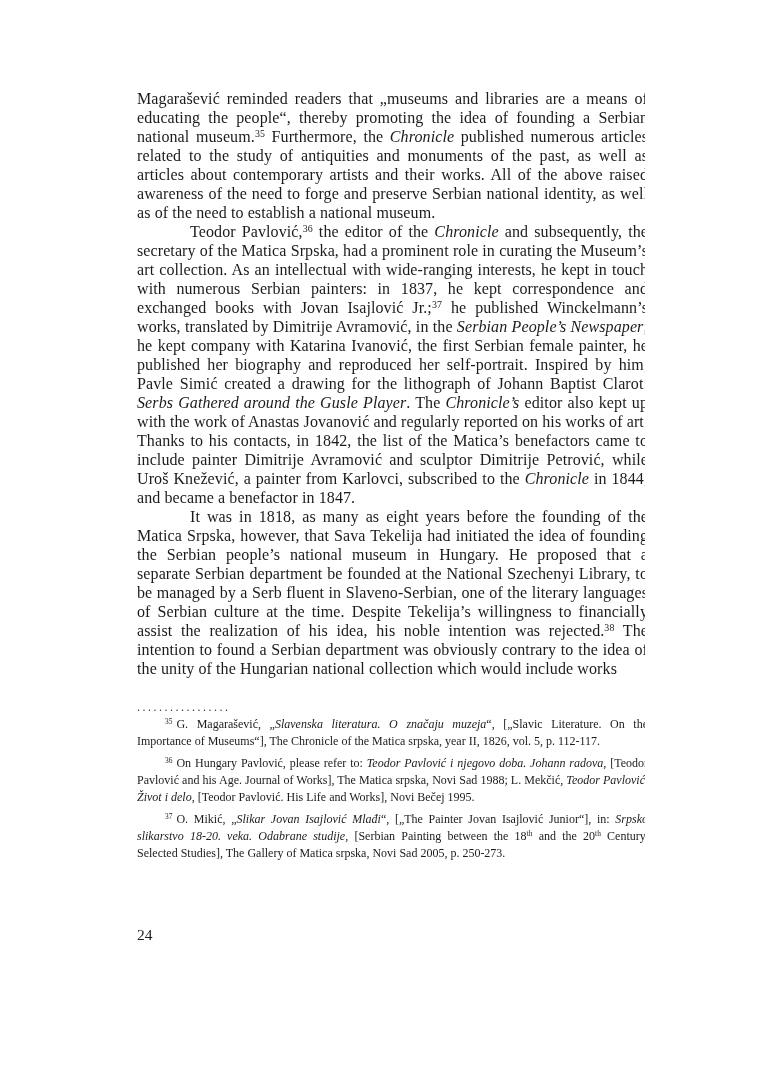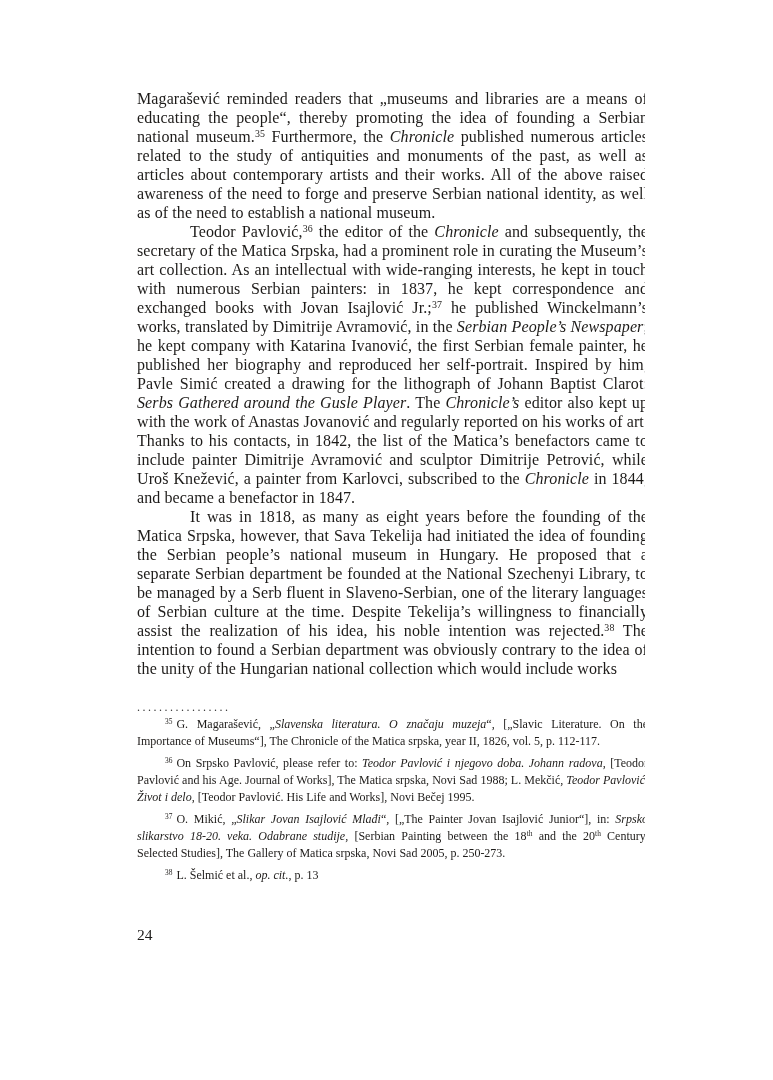--- a/index.html
+++ b/index.html
@@ -58,26 +58,23 @@
       <p class="indented"><span>It was in 1818, as many as eight years before the founding of the Matica Srpska, however, that Sava Tekelija had initiated the idea of founding the Serbian people’s national museum in Hungary. He proposed that a separate Serbian department be founded at the National Szechenyi Library, to be managed by a Serb fluent in Slaveno-Serbian, one of the literary languages of Serbian culture at the time. Despite Tekelija’s willingness to financially assist the realization of his idea, his noble intention was rejected.</span><sup>38</sup><span> The intention to found a Serbian department was obviously contrary to the idea of the unity of the Hungarian national collection which would include works</span></p>
     </div>
 
     <div class="footnote-sep">.................</div>
 
     <div class="footnotes">
       <p>
         <sup class="fn-marker">35</sup><span><span>G. Magarašević, „</span><i>Slavenska literatura. O značaju muzeja</i><span>“, [„Slavic Literature. On the Importance of Museums“], The Chronicle of the Matica srpska, year II, 1826, vol. 5, p. 112-117.</span></span>
       </p>
       <p>
-        <sup class="fn-marker">36</sup><span><span>On Srpsko Pavlović, please refer to: </span><i>Teodor Pavlović i njegovo doba. Johann radova</i><span>, [Teodor Pavlović and his Age. Journal of Works], The Matica srpska, Novi Sad 1988; L. Mekčić, </span><i>Teodor Pavlović. Život i delo</i><span>, [Teodor Pavlović. His Life and Works], Novi Bečej 1995.</span></span>
+        <sup class="fn-marker">36</sup><span><span>On Hungary Pavlović, please refer to: </span><i>Teodor Pavlović i njegovo doba. Johann radova</i><span>, [Teodor Pavlović and his Age. Journal of Works], The Matica srpska, Novi Sad 1988; L. Mekčić, </span><i>Teodor Pavlović. Život i delo</i><span>, [Teodor Pavlović. His Life and Works], Novi Bečej 1995.</span></span>
       </p>
       <p>
         <sup class="fn-marker">37</sup><span><span>O. Mikić, „</span><i>Slikar Jovan Isajlović Mlađi</i><span>“, [„The Painter Jovan Isajlović Junior“], in: </span><i>Srpsko slikarstvo 18-20. veka. Odabrane studije</i><span>, [Serbian Painting between the 18</span><sup>th</sup><span> and the 20</span><sup>th</sup><span> Century. Selected Studies], The Gallery of Matica srpska, Novi Sad 2005, p. 250-273.</span></span>
-      </p>
-      <p>
-        <sup class="fn-marker">38</sup><span><span>L. Šelmić et al., </span><i>op. cit.</i><span>, p. 13</span></span>
       </p>
     </div>
 
   </div>
 
   <div class="page-number">24</div>
 </div>
 
 </body></html>

